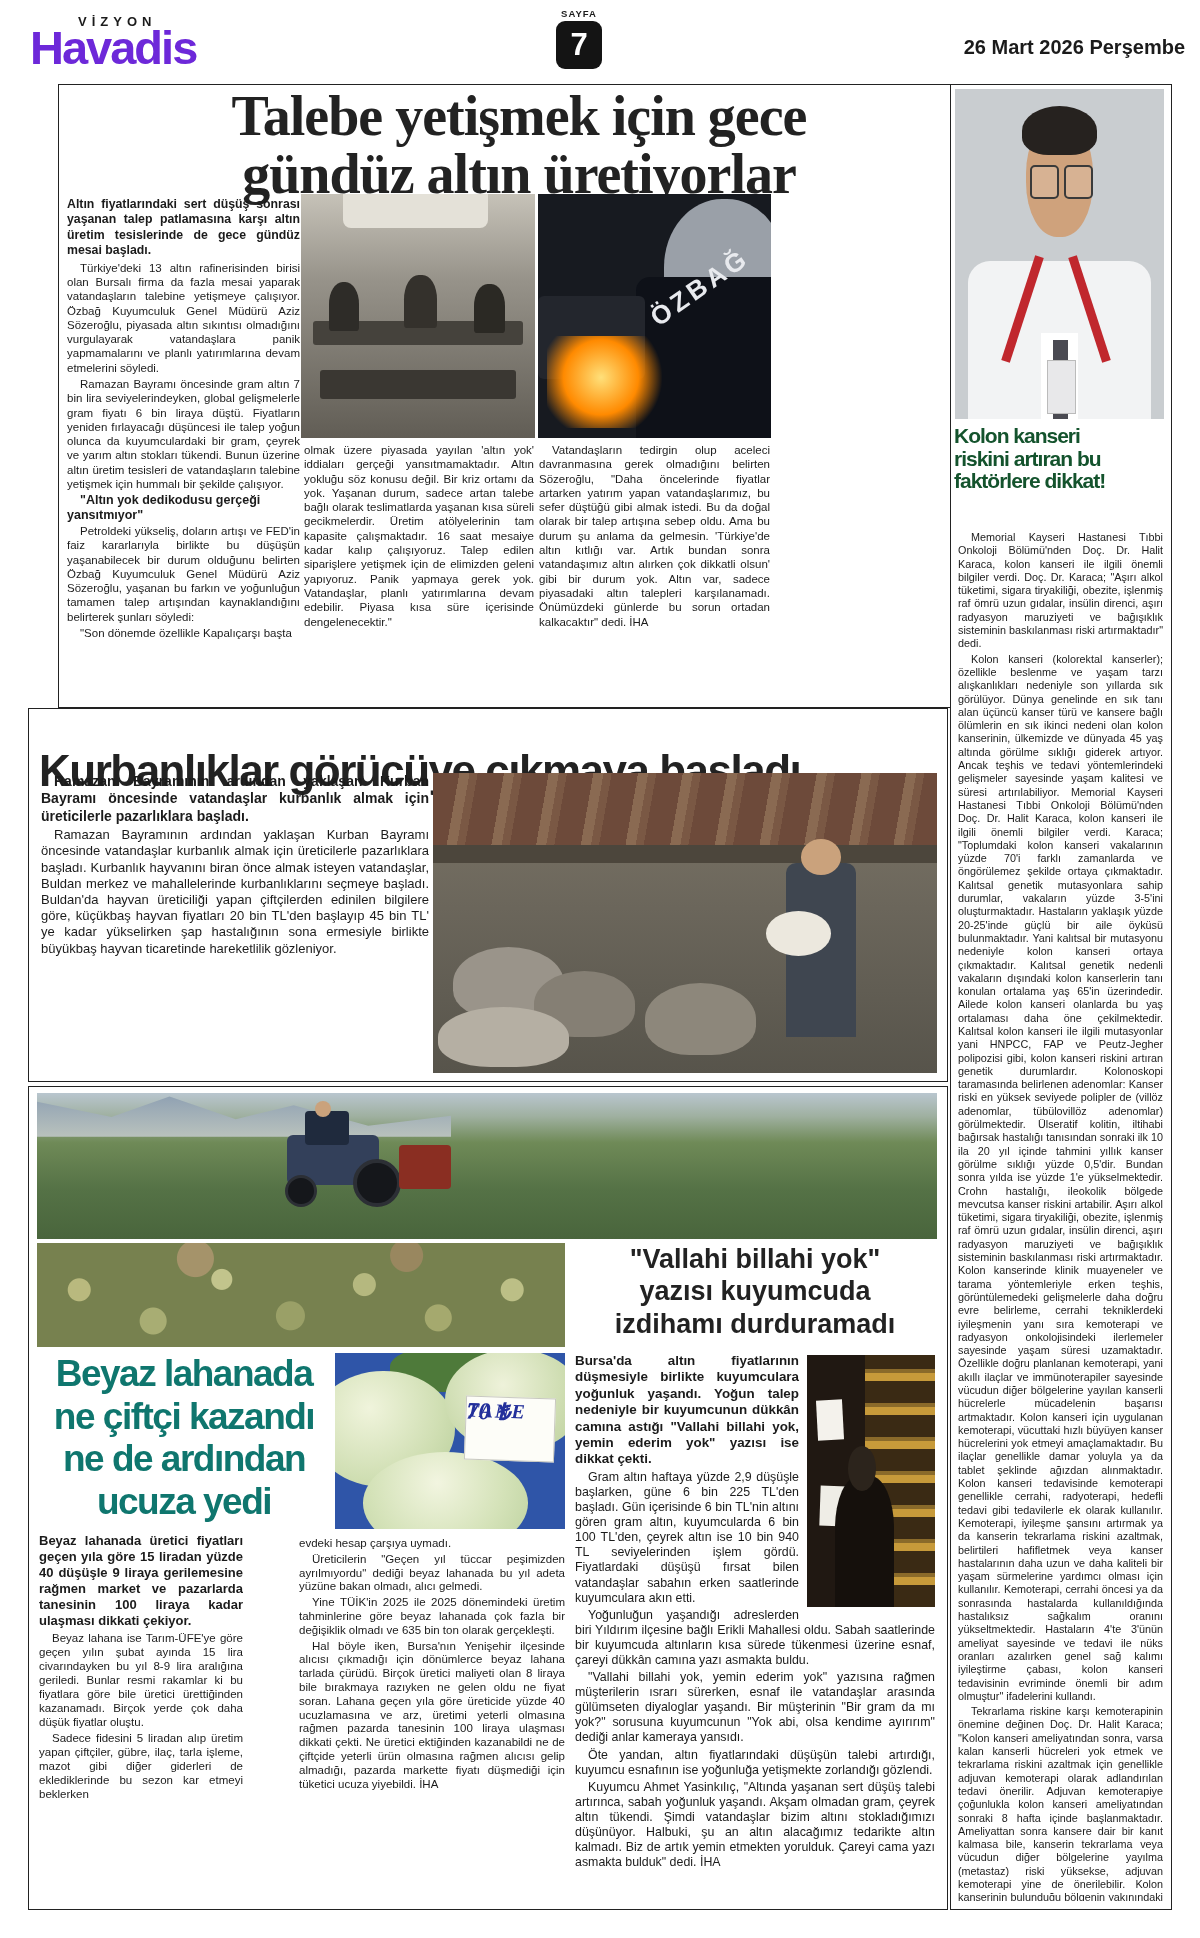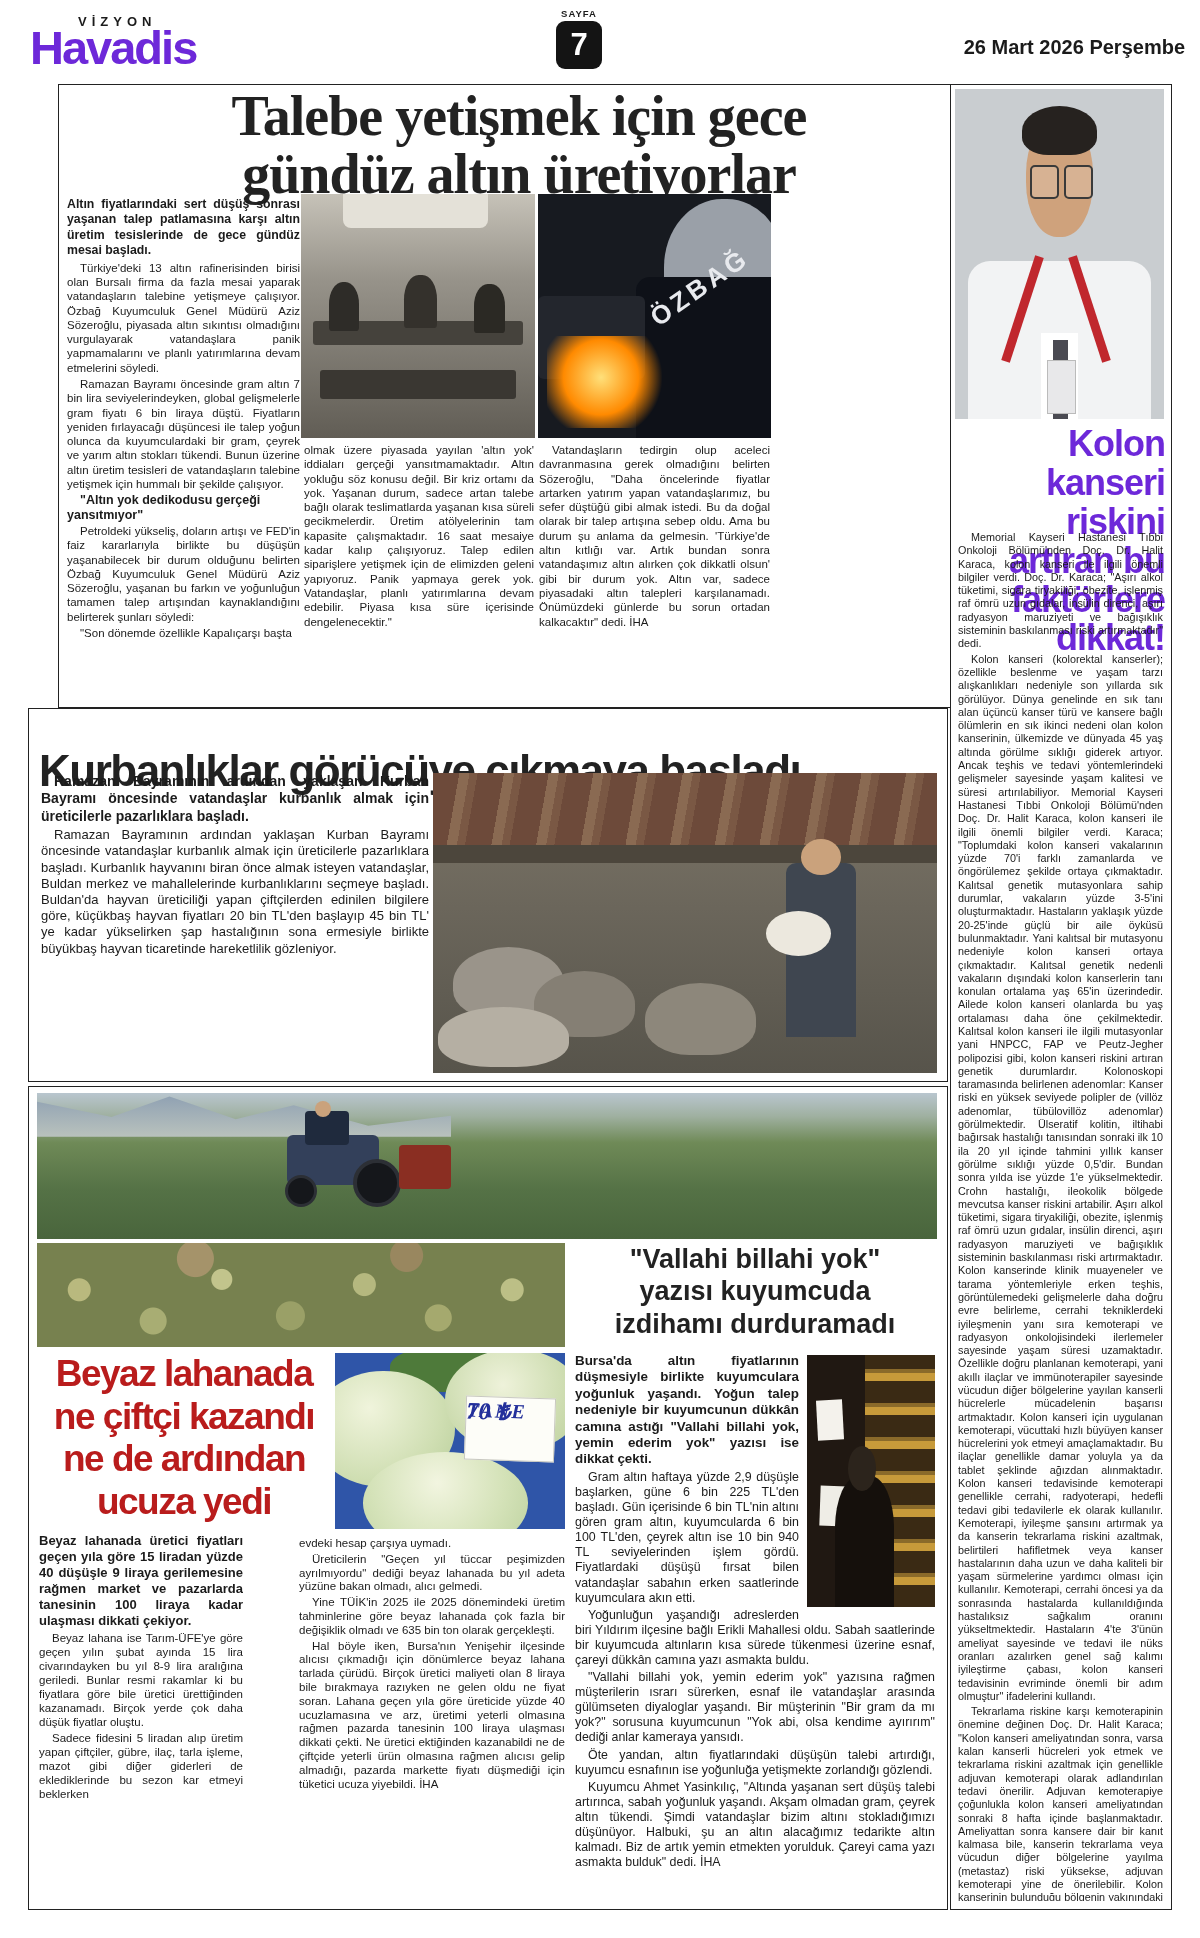--- a/index.html
+++ b/index.html
@@ -60,41 +60,41 @@
         radial-gradient(circle at 35% 35%,#c2c48c 0 10px,rgba(0,0,0,0) 11px),
         radial-gradient(circle at 48% 70%,#9aa067 0 14px,rgba(0,0,0,0) 15px),
         radial-gradient(circle at 62% 40%,#b5b87f 0 11px,rgba(0,0,0,0) 12px),
         radial-gradient(circle at 76% 72%,#a5a96e 0 13px,rgba(0,0,0,0) 14px),
         radial-gradient(circle at 90% 45%,#bcbf86 0 11px,rgba(0,0,0,0) 12px),
         radial-gradient(circle at 30% 15%,#a5936a 0 18px,rgba(0,0,0,0) 19px),
         radial-gradient(circle at 70% 12%,#99875f 0 16px,rgba(0,0,0,0) 17px);}
   #vallahi-headline{left:546px;top:156px;width:360px;height:104px;text-align:center;
       font-size:27px;font-weight:bold;line-height:1.2;color:#222;}
   #lahana-headline{left:10px;top:266px;width:290px;height:174px;text-align:center;
-      font-size:37px;font-weight:bold;line-height:1.15;letter-spacing:-1.5px;color:#b91c1c;}
+      font-size:37px;font-weight:bold;line-height:1.15;letter-spacing:-1.5px;color:#0f766e;}
   #photo-cabbage{left:306px;top:266px;width:230px;height:176px;background:#2f55a8;}
   #lahana-col1{left:10px;top:446px;width:204px;height:368px;font-size:11.5px;line-height:14px;}
   #lahana-col1 .lead{font-size:13px;line-height:16px;}
   #lahana-col2{left:270px;top:450px;width:266px;height:364px;font-size:11.5px;line-height:13.8px;}
   #vallahi-col{left:546px;top:266px;width:360px;height:548px;font-size:12.4px;line-height:15.1px;}
   #vallahi-col .lead{font-size:13.4px;line-height:16.4px;}
   #photo-jewelry{float:right;width:128px;height:252px;margin:2px 0 6px 8px;
       position:relative;overflow:hidden;background:#201812;}
   #photo-jewelry div{position:absolute;}
   .cab-sign{right:10px;top:44px;width:88px;height:62px;background:#fdfdf8;
       border:1px solid #c8c8c0;transform:rotate(2deg);text-align:center;
       font-family:"Liberation Serif",serif;font-style:italic;font-weight:bold;color:#23309b;}
   .cab-sign .l1{font-size:20px;line-height:26px;letter-spacing:2px;}
   .cab-sign .l2{font-size:24px;line-height:28px;}
 
   
   #right-box{left:950px;top:84px;width:220px;height:1824px;}
   #photo-doctor{left:4px;top:4px;width:209px;height:330px;background:#c9cdd0;}
-  #cancer-headline{left:3px;top:340px;width:211px;text-align:right;
-      font-size:36px;font-weight:bold;line-height:1.08;letter-spacing:-1px;color:#6d28d9;}
+  #cancer-headline{left:3px;top:340px;width:211px;text-align:left;
+      font-size:21px;font-weight:bold;line-height:1.08;letter-spacing:-1px;color:#14532d;}
   #cancer-body{left:7px;top:446px;width:205px;height:1370px;font-size:10.8px;line-height:13.3px;}
 </style>
 </head>
 <body>
 
 <div class="abs" id="masthead-top">VİZYON</div>
 <div class="abs" id="masthead">Havadis</div>
 <div class="abs" id="badge-wrap">
   <div id="badge-label">SAYFA</div>
   <div id="badge-num">7</div>

